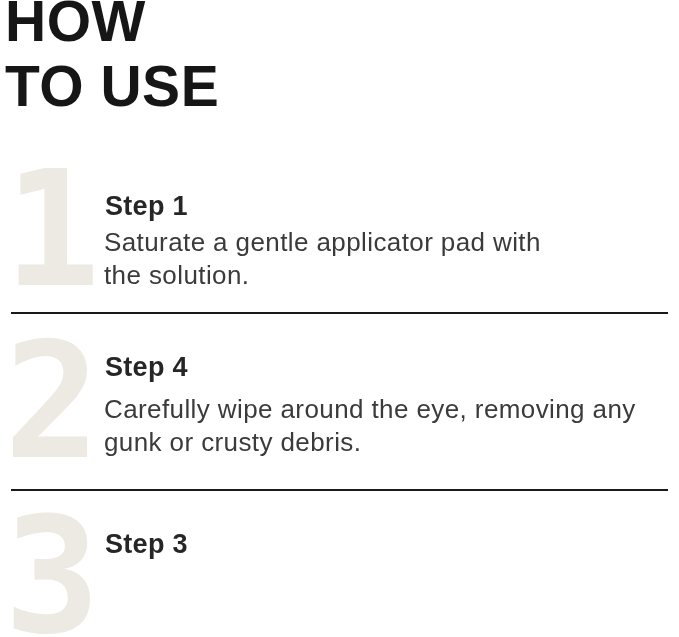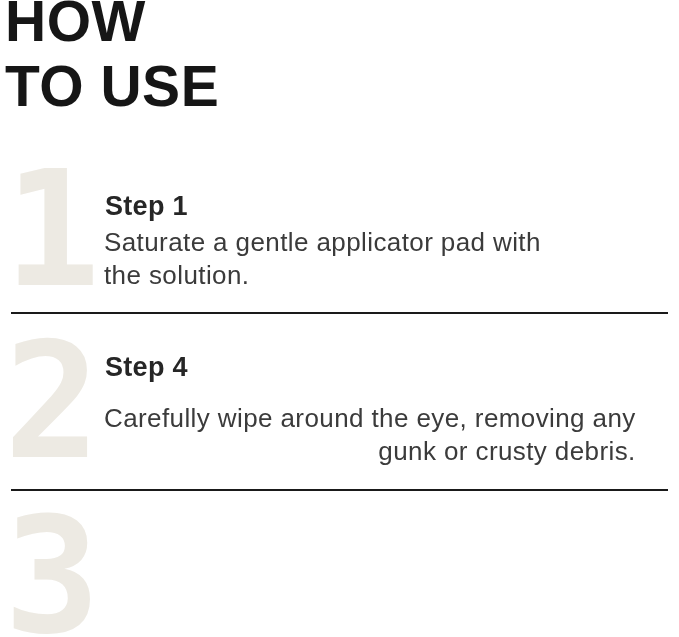--- a/index.html
+++ b/index.html
@@ -66,21 +66,21 @@
     height: 2px;
     background: var(--divider);
   }
   
   .num-1 { top: 150px; }
   .title-1 { top: 171px; margin-top: 20px; }
   .desc-1 { top: 226px; }
   .divider-1 { top: 312px; }
   .num-2 { top: 322px; }
   .title-2 { top: 352px; }
-  .desc-2 { top: 402px; text-align: right; }
+  .desc-2 { top: 393px; }
   .divider-2 { top: 489px; }
   .num-3 { top: 497px; }
   .title-3 { top: 529px; }
   .desc-3 { top: 569px; }
 </style>
 </head>
 <body>
 
 <div class="page">
 
@@ -95,14 +95,15 @@
   <div class="divider divider-1"></div>
 
   <div class="step-number num-2">2</div>
   <h2 class="step-title title-2">Step 4</h2>
   <p class="step-desc desc-2">Carefully wipe around the eye, removing any
 gunk or crusty debris.</p>
 
   <div class="divider divider-2"></div>
 
   <div class="step-number num-3">3</div>
+  <h2 class="step-title title-3">Step 3</h2>
 
 </div>
 
 </body></html>

